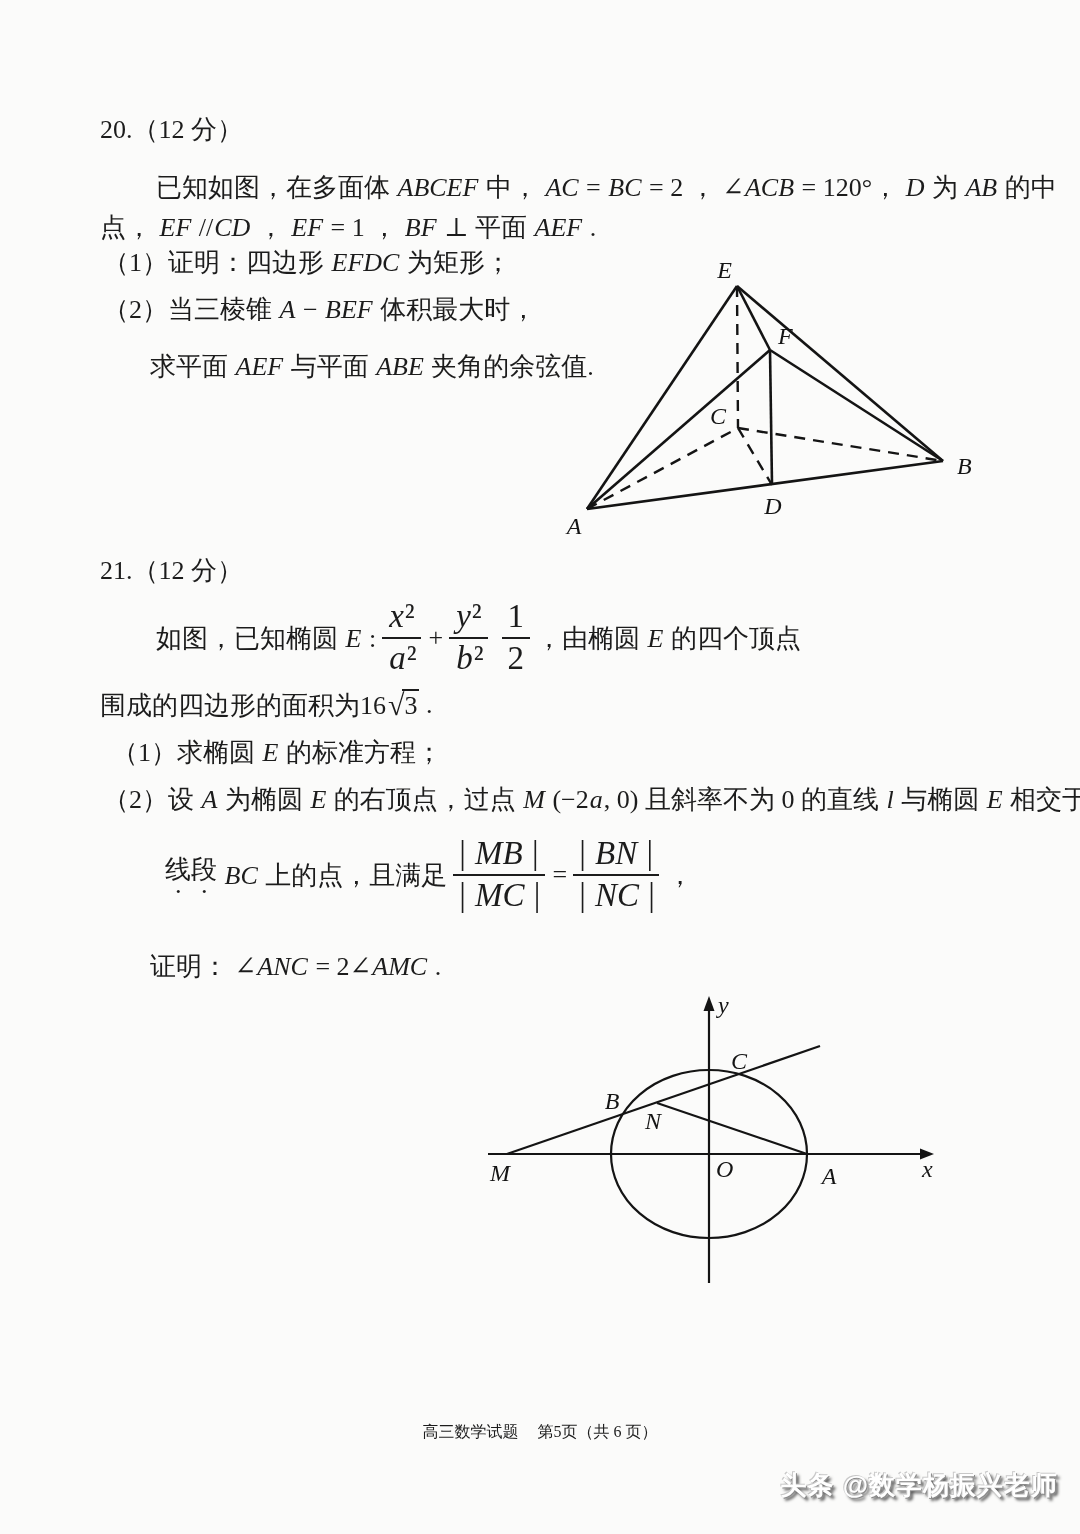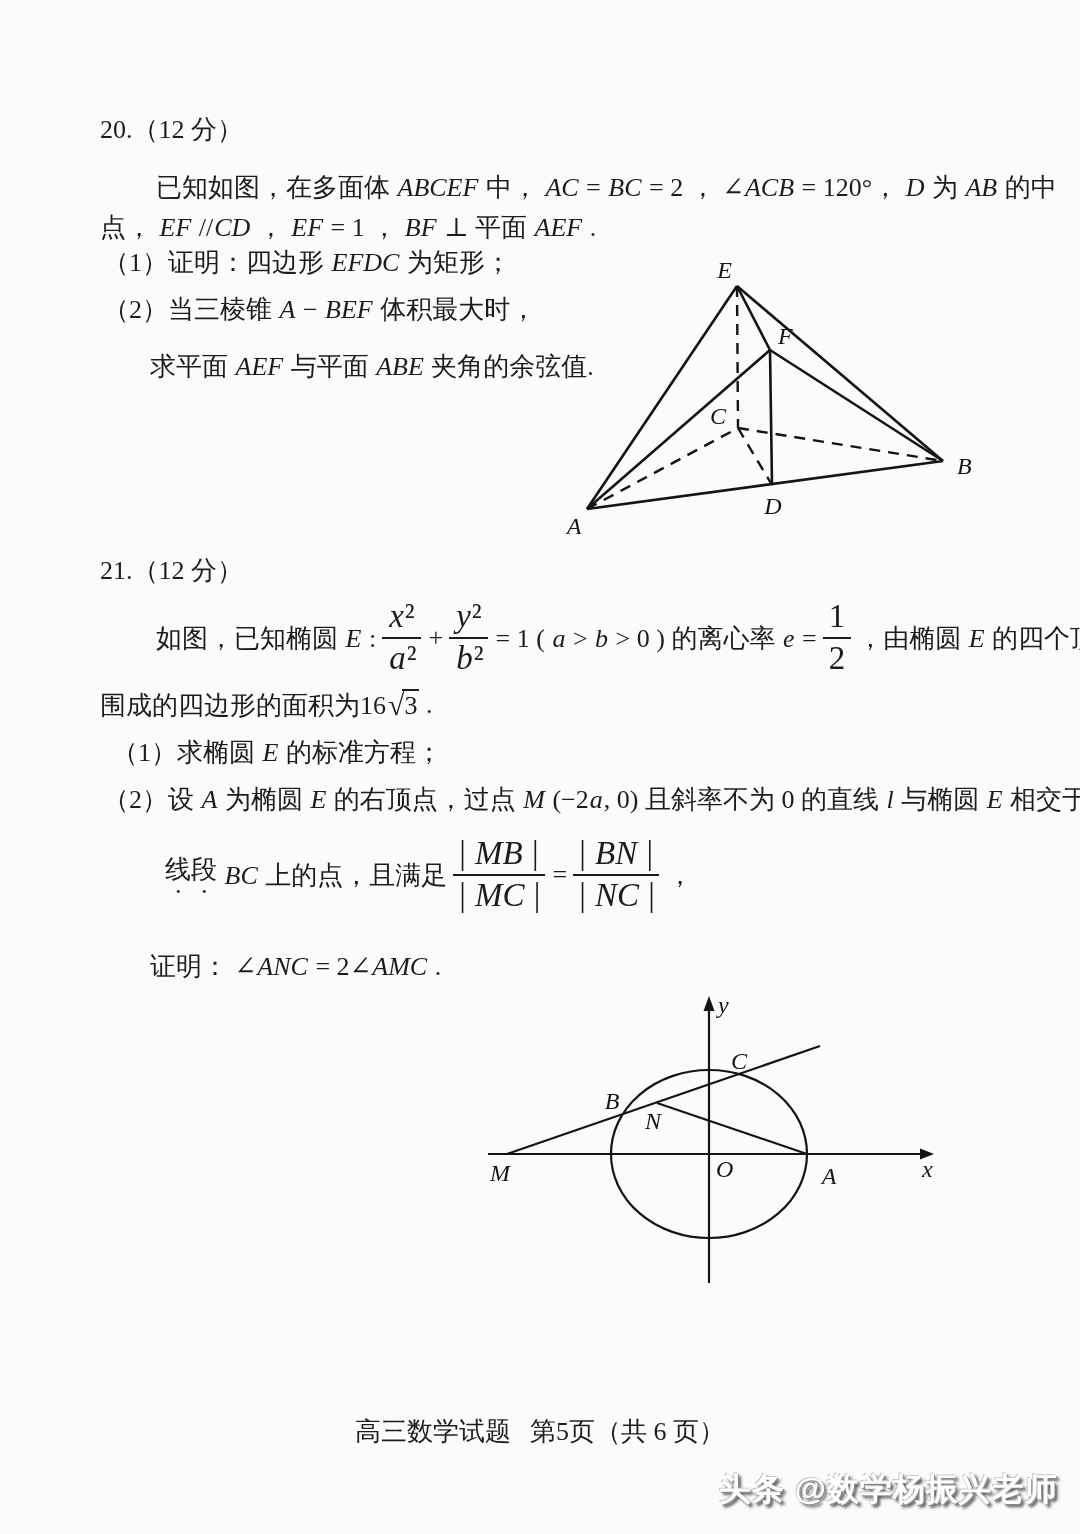--- a/index.html
+++ b/index.html
@@ -36,26 +36,26 @@
   .sqrt-sign{font-size:30px;margin-left:2px;}
   .sqrt-rad{border-top:2px solid #1c1c1c;padding:0 2px;margin-left:-2px;}
   .fig{position:absolute;}
   .fig svg text{
     font-family:"Liberation Serif","DejaVu Serif",serif;
     font-style:italic;font-size:24px;fill:#141414;
   }
   .footer{
     position:absolute;top:1414px;left:0;width:1080px;
     display:flex;justify-content:center;gap:19px;
-    font-size:26px;line-height:36px;
+    font-size:16px;line-height:36px;
   }
   .watermark{
     position:absolute;top:1468px;right:22px;
     font-family:"Liberation Sans","DejaVu Sans",sans-serif;
-    font-weight:bold;font-size:32px;letter-spacing:1px;
+    font-weight:bold;font-size:26px;letter-spacing:1px;
     color:#ffffff;
     text-shadow:-1px -1px 0 #c8c8c8, 1px 1px 0 #8a8a8a, 3px 3px 3px #555;
   }
 </style>
 </head>
 <body>
 
 <div class="line" style="left:100px;top:112px;">20.（12 分）</div>
 <div class="line" style="left:156px;top:170px;">已知如图，在多面体 <i class="mv">ABCEF</i> 中， <i class="mv">AC</i> = <i class="mv">BC</i> = 2 ， ∠<i class="mv">ACB</i> = 120°， <i class="mv">D</i> 为 <i class="mv">AB</i> 的中</div>
 <div class="line" style="left:100px;top:210px;">点， <i class="mv">EF</i> //<i class="mv">CD</i> ， <i class="mv">EF</i> = 1 ， <i class="mv">BF</i> ⊥ 平面 <i class="mv">AEF</i> .</div>
@@ -95,21 +95,20 @@
   <span>如图，已知椭圆 <i class="mv">E</i> :</span>
   <span class="frac">
     <span class="num"><i class="mv">x</i>²</span>
     <span class="den"><i class="mv">a</i>²</span>
   </span>
   <span>+</span>
   <span class="frac">
     <span class="num"><i class="mv">y</i>²</span>
     <span class="den"><i class="mv">b</i>²</span>
   </span>
-  <span>= 1 ( <i class="mv">a</i> &gt; <i class="mv">b</i> &gt; 0 ) 的离心率 <i class="mv">e</i> =</span>
   <span class="frac">
     <span class="num">1</span>
     <span class="den">2</span>
   </span>
   <span>，由椭圆 <i class="mv">E</i> 的四个顶点</span>
 </div>
 
 <div class="mline" style="left:100px;top:687px;height:36px;">
   <span>围成的四边形的面积为16</span>
   <span class="sqrt-sign">√</span>

